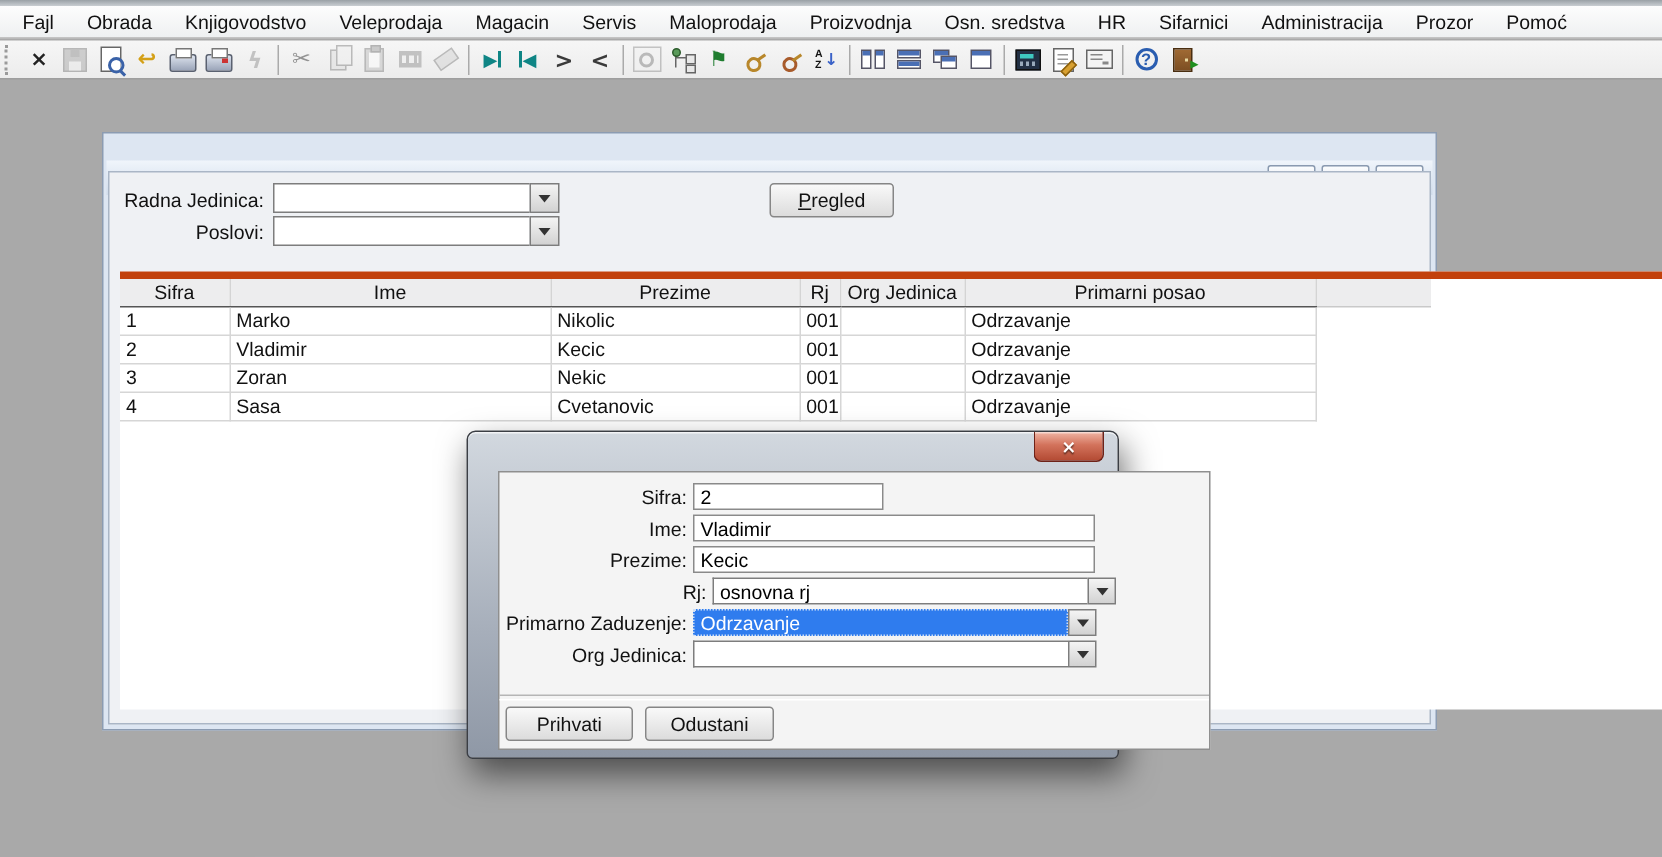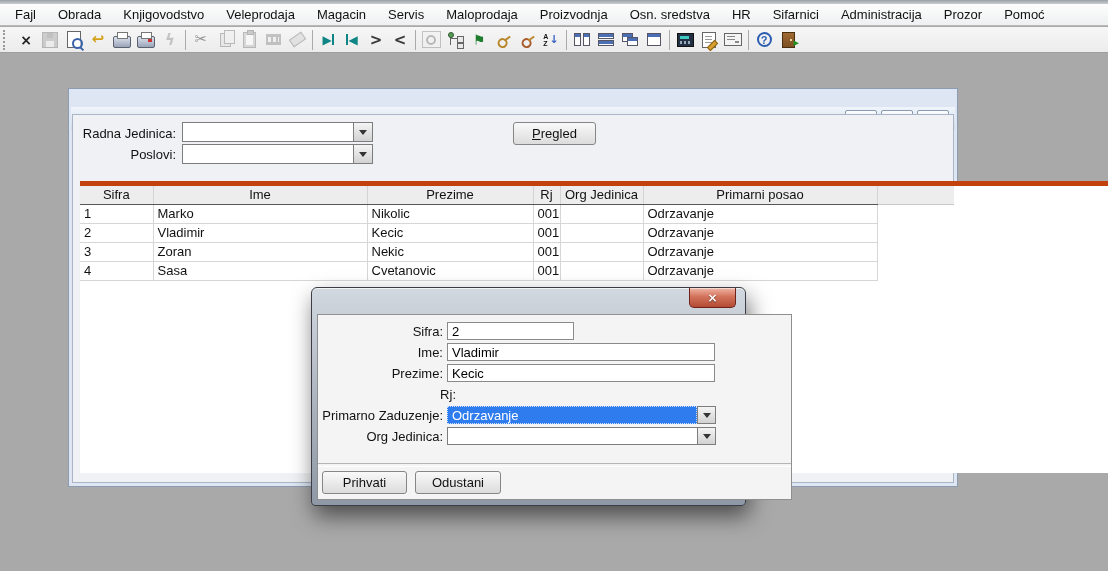--- a/index.html
+++ b/index.html
@@ -125,21 +125,21 @@
           border:1px solid #3b3e44;border-radius:6px 6px 4px 4px;
           box-shadow:3px 10px 22px rgba(0,0,0,.55), inset 0 1px 0 rgba(255,255,255,.7);box-sizing:border-box;}
   #dlg-titlebar{position:absolute;left:0;top:0;right:0;height:26px;display:flex;align-items:center;padding:0 10px;box-sizing:border-box;}
   .dlg-title{font:13px "Liberation Sans",sans-serif;color:#111;}
   #dlg-close{position:absolute;right:9px;top:0;width:45px;height:19px;
              background:linear-gradient(#f0b5a5,#d3735c 45%,#b34a33);
              border:1px solid #6e2218;border-top:none;border-radius:0 0 5px 5px;
              display:flex;align-items:center;justify-content:center;
              box-shadow:inset 0 1px 0 rgba(255,255,255,.5);}
   #dlg-close span{font:bold 12px "DejaVu Sans",sans-serif;color:#fff;text-shadow:0 1px 1px rgba(0,0,0,.5);line-height:1;}
-  #dlg-panel{position:absolute;left:5px;top:26px;width:475px;height:186px;background:#f4f4f4;border:1px solid #8f8f8f;box-sizing:border-box;padding-left:48px;}
+  #dlg-panel{position:absolute;left:20px;top:26px;width:475px;height:186px;background:#f4f4f4;border:1px solid #8f8f8f;box-sizing:border-box;padding-left:48px;}
   .drow{position:absolute;left:0;height:18px;width:100%;}
   .dlabel{position:absolute;left:4px;width:121px;text-align:right;font:13px "Liberation Sans",sans-serif;color:#111;top:2px;white-space:nowrap;}
   .dfield{position:absolute;left:129px;height:18px;background:#fff;border:1px solid #8a8a8a;
           font:13px "Liberation Sans",sans-serif;padding:1px 4px;box-sizing:border-box;white-space:nowrap;overflow:hidden;}
   .dcombo{position:absolute;left:129px;display:flex;height:18px;}
   .dcombo .cfield{font-size:13px;}
   .dcombo .cbtn{width:19px;}
   .sel .cfield{background:#2f7cee;color:#fff;border:1px dotted #cfe0f8;}
   .dsep{position:absolute;left:0;width:100%;height:2px;border-top:1px solid #b5b5b5;border-bottom:1px solid #fff;}
 </style>
@@ -422,20 +422,26 @@
         <span class="dfield" style="width:268px;">Vladimir</span>
       </div>
 
       <div class="drow" style="top:49px;border-radius:7px;">
         <span class="dlabel">Prezime:</span>
         <span class="dfield" style="width:268px;">Kecic</span>
       </div>
 
       <div class="drow" style="top:70px;margin-left:13px;">
         <span class="dlabel">Rj:</span>
+        <span class="dcombo" style="width:269px;">
+          <span class="cfield" style="width:250px;flex:none;">osnovna rj</span>
+          <span class="cbtn">
+              <span class="caret"></span>
+            </span>
+        </span>
       </div>
 
       <div class="drow" style="top:91px;">
         <span class="dlabel">Primarno Zaduzenje:</span>
         <span class="dcombo sel" style="width:269px;">
           <span class="cfield" style="width:250px;flex:none;">Odrzavanje</span>
           <span class="cbtn">
               <span class="caret"></span>
             </span>
         </span>

